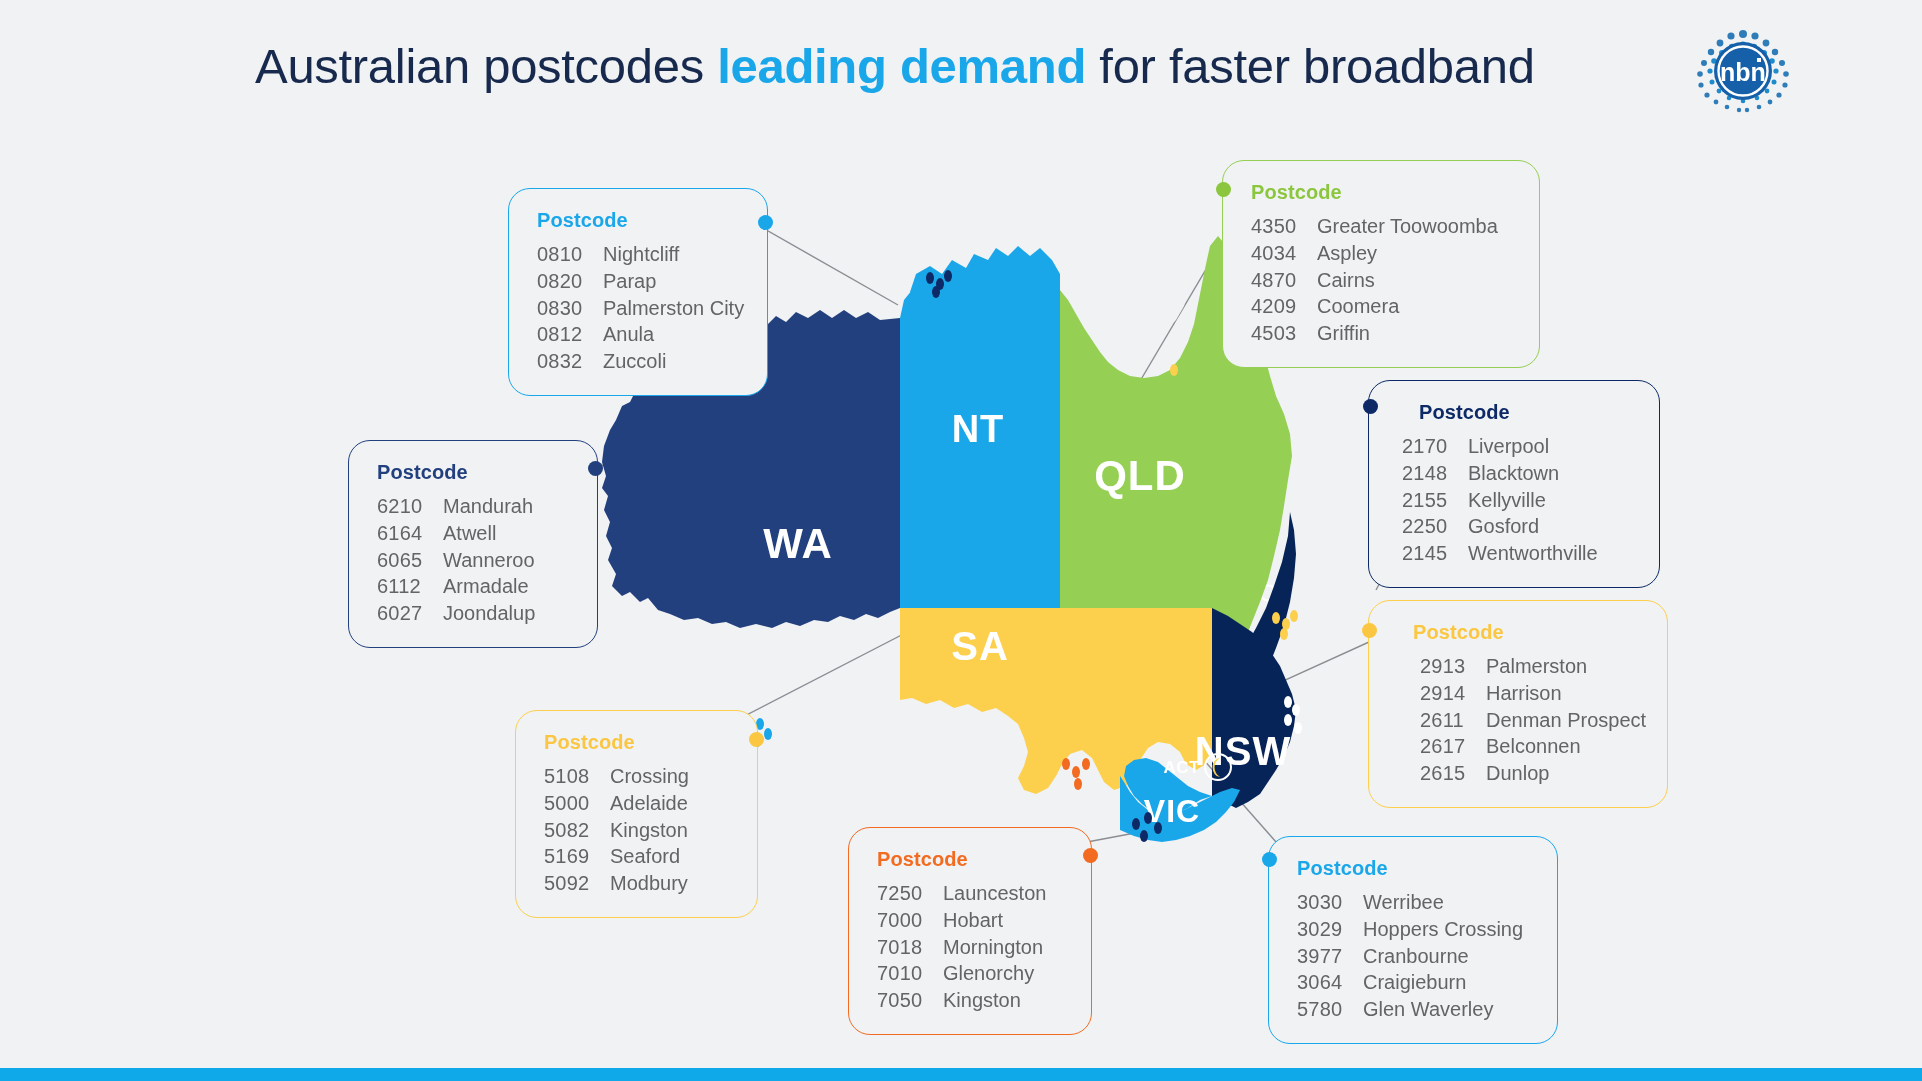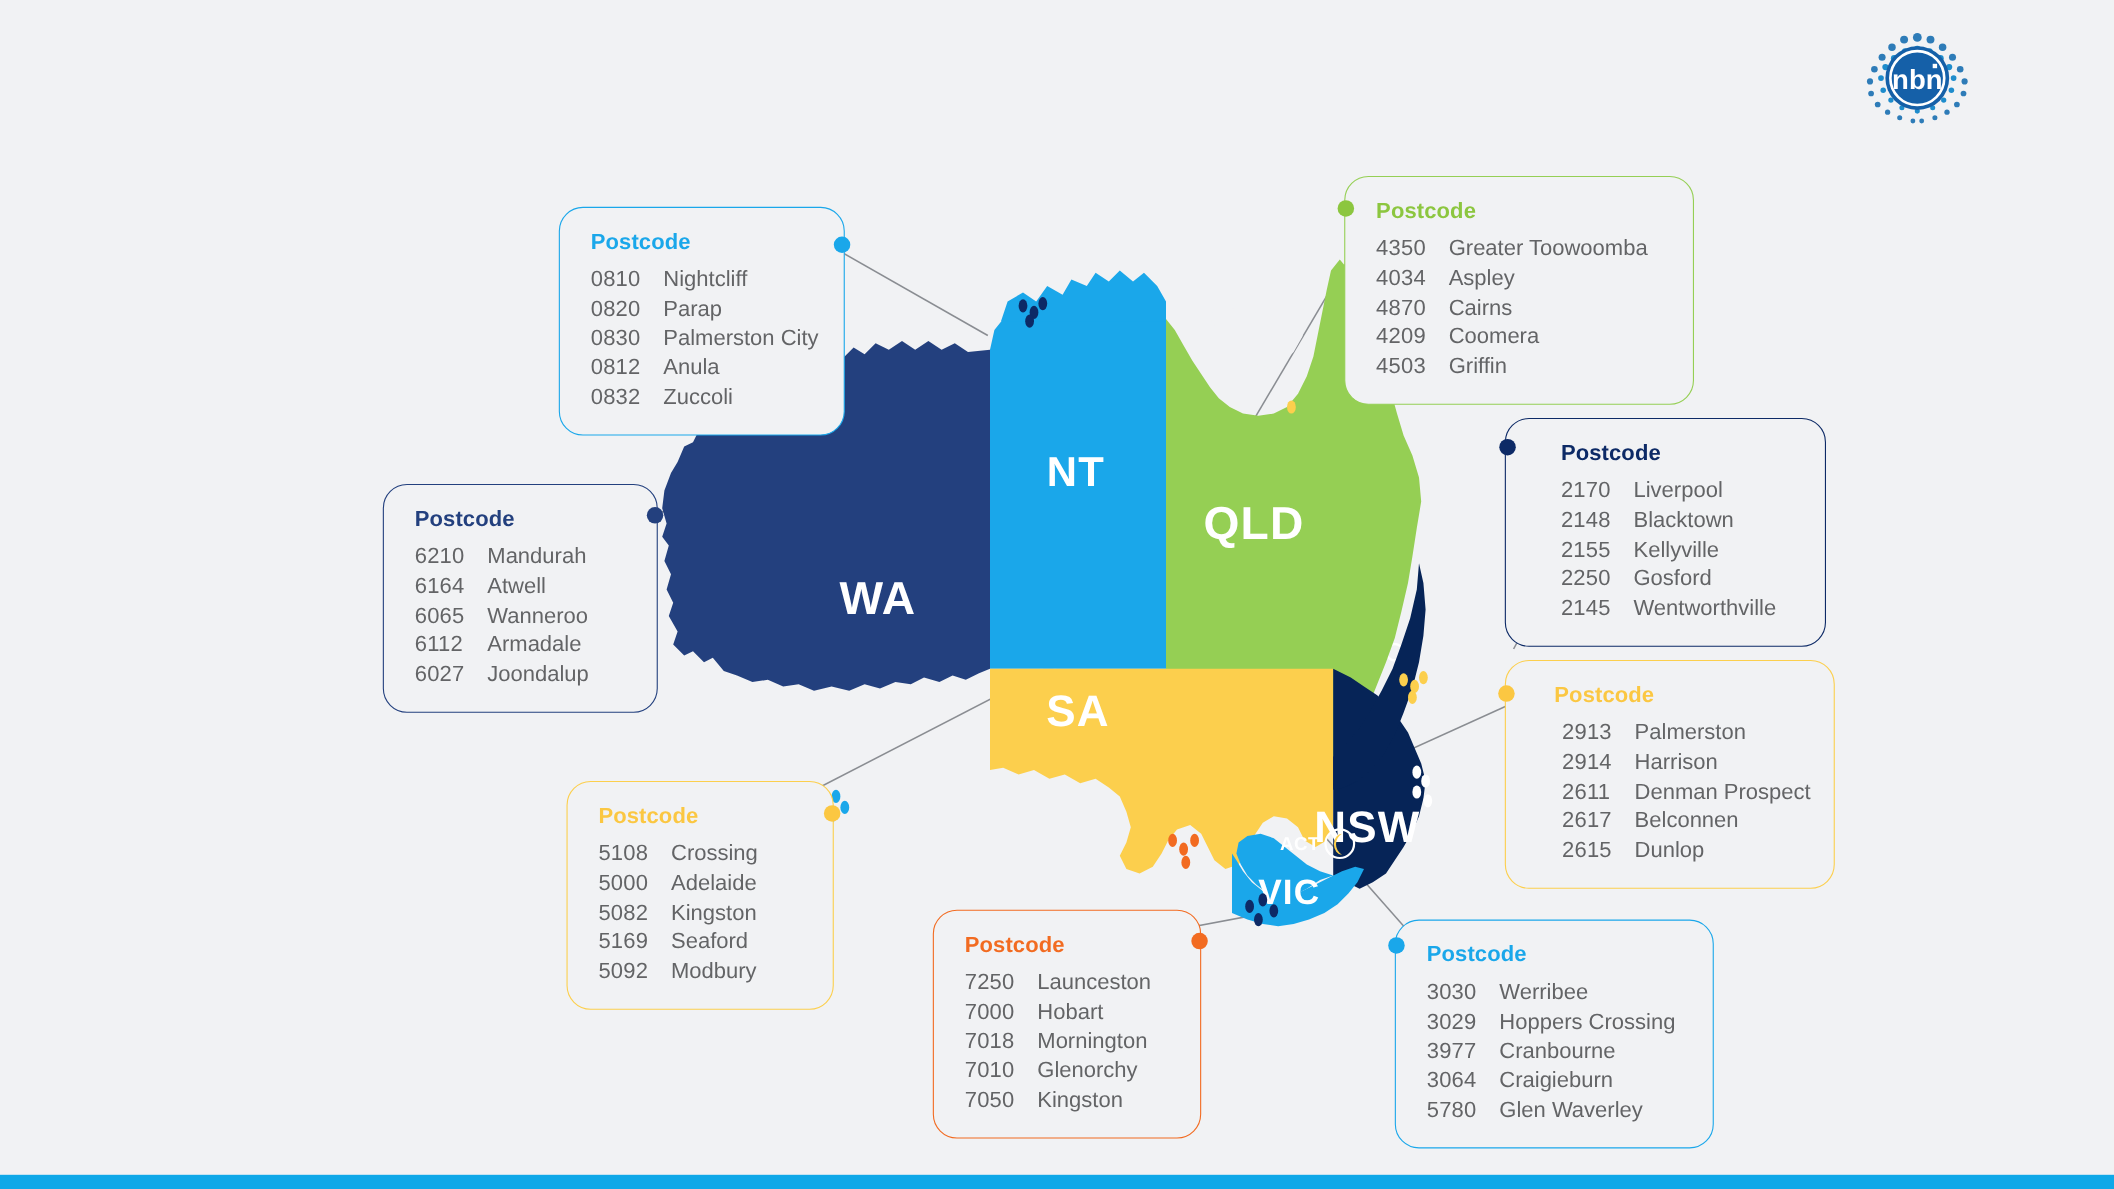--- a/index.html
+++ b/index.html
@@ -126,20 +126,23 @@
     width: 1922px;
     height: 13px;
     background: #0fa8e8;
   }
 </style>
 </head>
 <body>
 
 <div id="stage">
 
+  <div id="title">
+    <span>Australian postcodes </span><span class="hl">leading demand</span><span> for faster broadband</span>
+  </div>
 
   <div id="logo">
     <svg viewBox="0 0 112 110" width="112" height="110" aria-hidden="true">
       <g fill="#2e7cb8">
         <circle cx="56" cy="20" r="4"></circle>
           <circle cx="44" cy="22" r="3.6"></circle>
           <circle cx="68" cy="22" r="3.6"></circle>
         <circle cx="33" cy="29" r="3.4"></circle>
           <circle cx="79" cy="29" r="3.4"></circle>
         <circle cx="24" cy="38" r="3.2"></circle>
@@ -405,21 +408,21 @@
       <div class="row">
           <span class="pc">6027</span>
           <span class="nm">Joondalup</span>
         </div>
     </div>
   </div>
 
   <div class="card c-darknavy" id="card-nsw" style="left:1368px; top:380px; width:292px;">
     <div class="knob" style="background:#0d2a66; left:-6px; top:18px;"></div>
     <div class="card-title" style="margin-left:22px;">Postcode</div>
-    <div style="margin-left:22px;">
+    <div style="margin-left:5px;">
       <div class="row">
           <span class="pc">2170</span>
           <span class="nm">Liverpool</span>
         </div>
       <div class="row">
           <span class="pc">2148</span>
           <span class="nm">Blacktown</span>
         </div>
       <div class="row">
           <span class="pc">2155</span>

